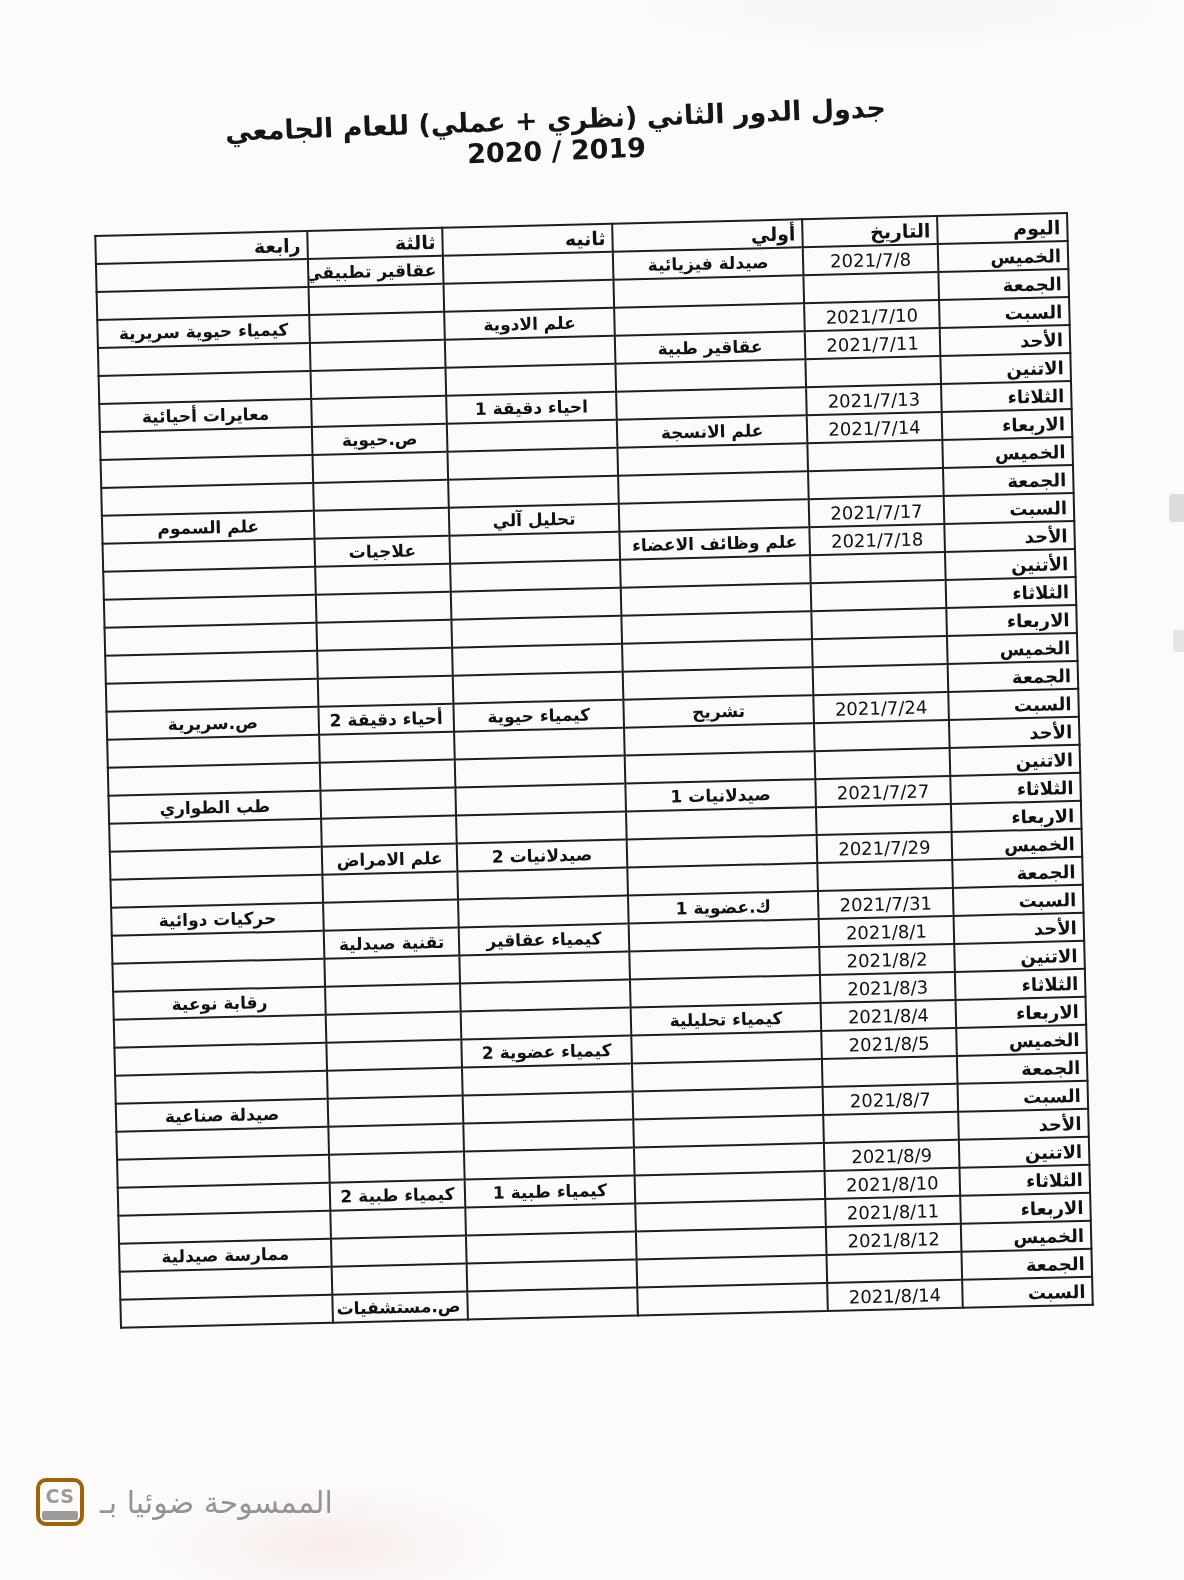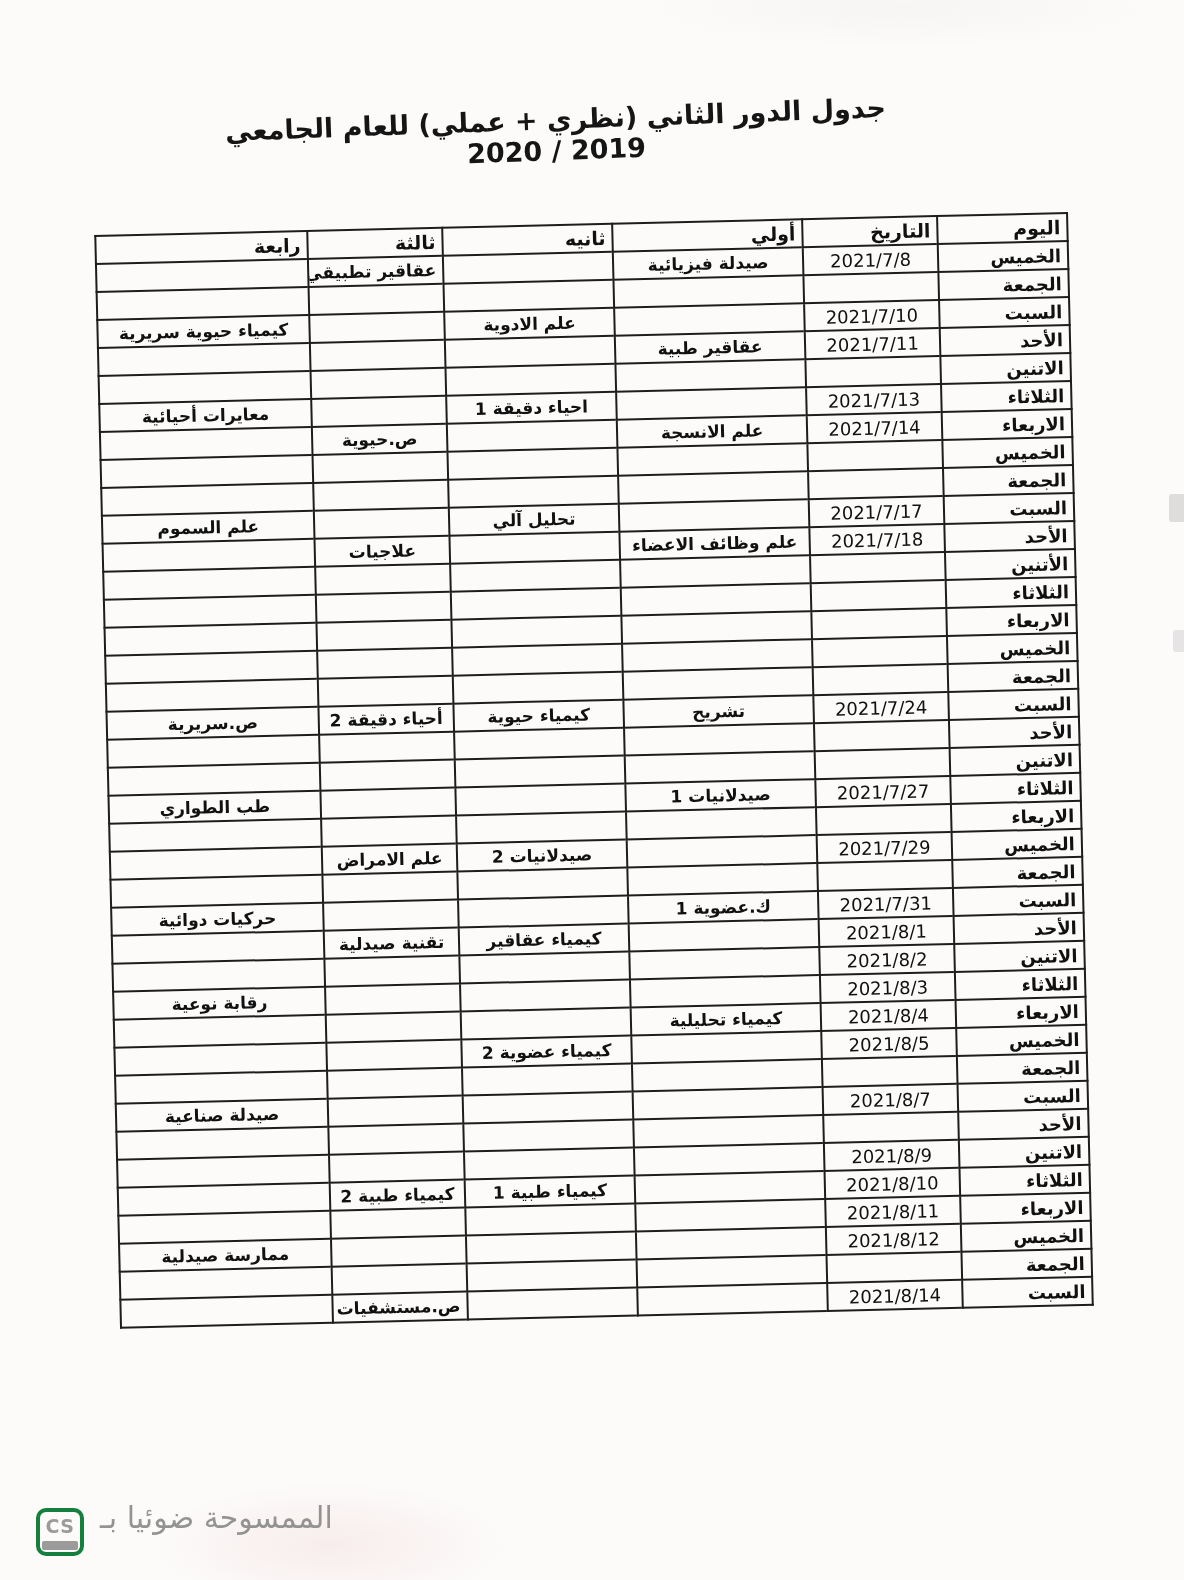--- a/index.html
+++ b/index.html
@@ -66,25 +66,24 @@
   }
 
   .footer{
     position:absolute;left:36px;top:1478px;
     display:flex;align-items:center;gap:16px;
     color:#9b9b9b;
   }
   .cs-icon{
     position:relative;
     width:48px;height:48px;
-    border:4px solid #15803d;
+    border:4px solid #a16207;
     border-radius:10px;
     box-sizing:border-box;
     flex:0 0 auto;
-    margin-top:30px;
   }
   .cs-icon .cs-letters{
     position:absolute;top:3px;left:0;right:0;
     text-align:center;
     font-size:19px;font-weight:bold;color:#9b9b9b;
     letter-spacing:0.5px;
     font-family:"DejaVu Sans",sans-serif;
   }
   .cs-icon .cs-bar{
     position:absolute;left:2px;right:2px;bottom:2px;height:9px;

